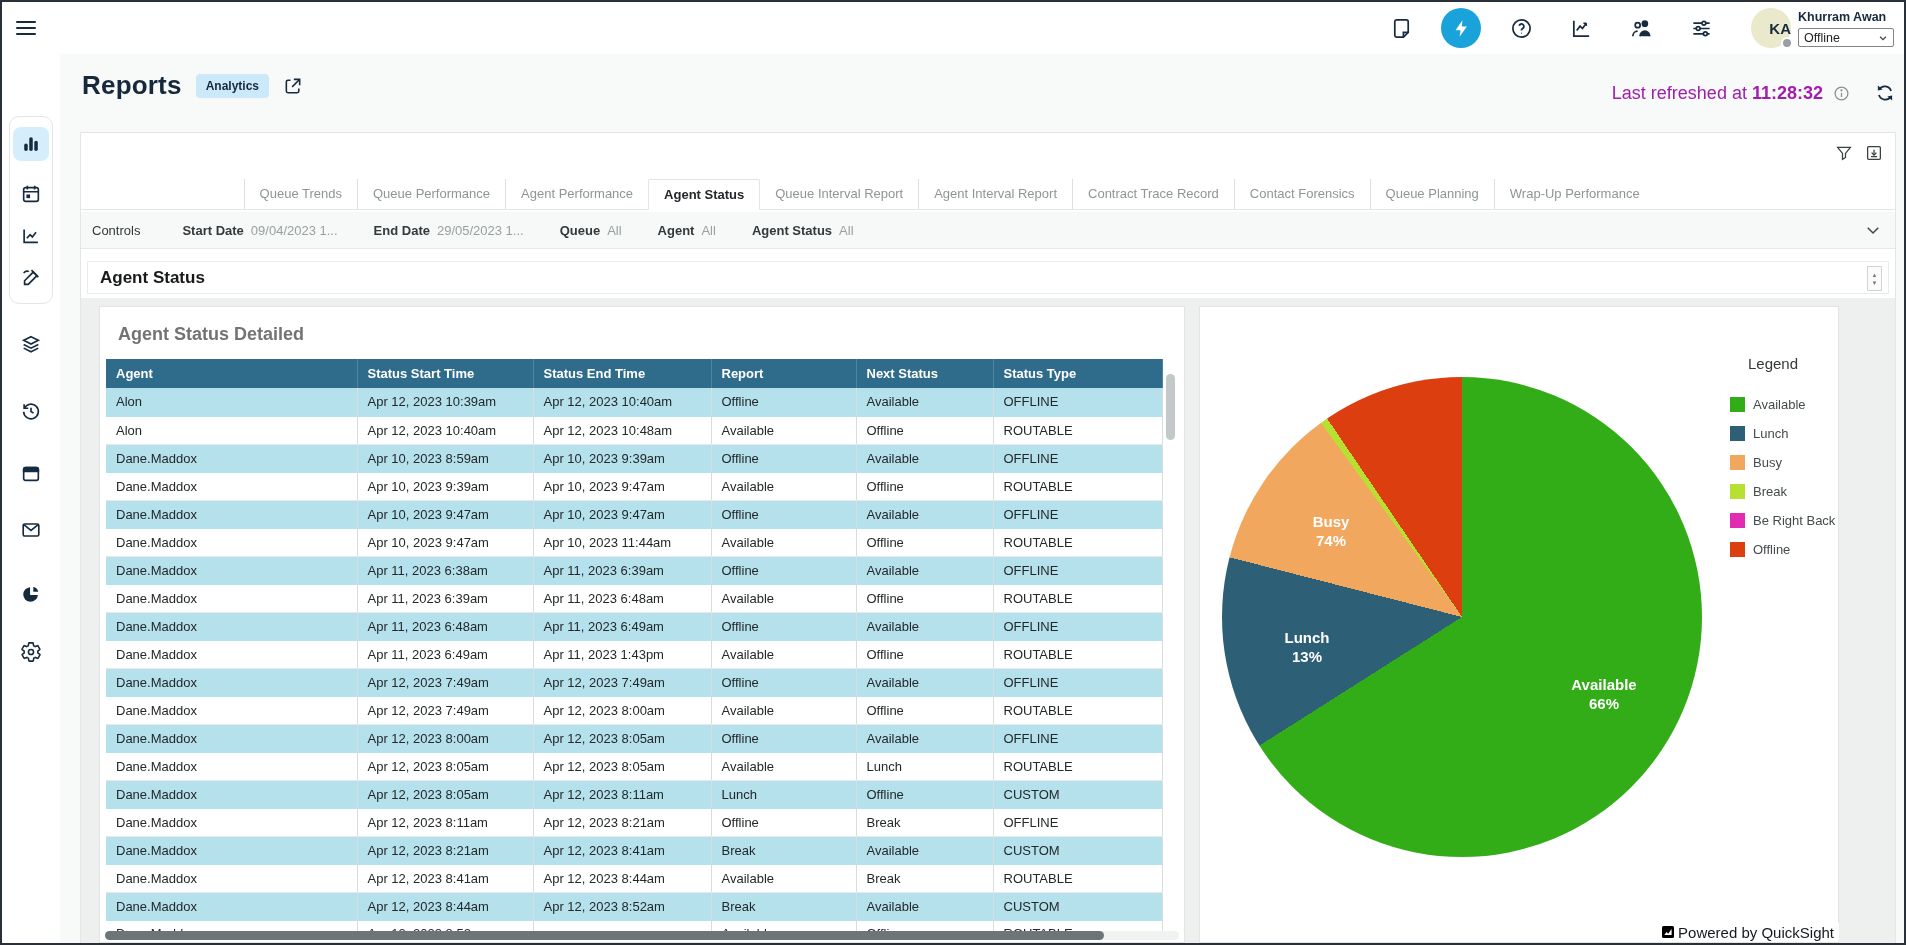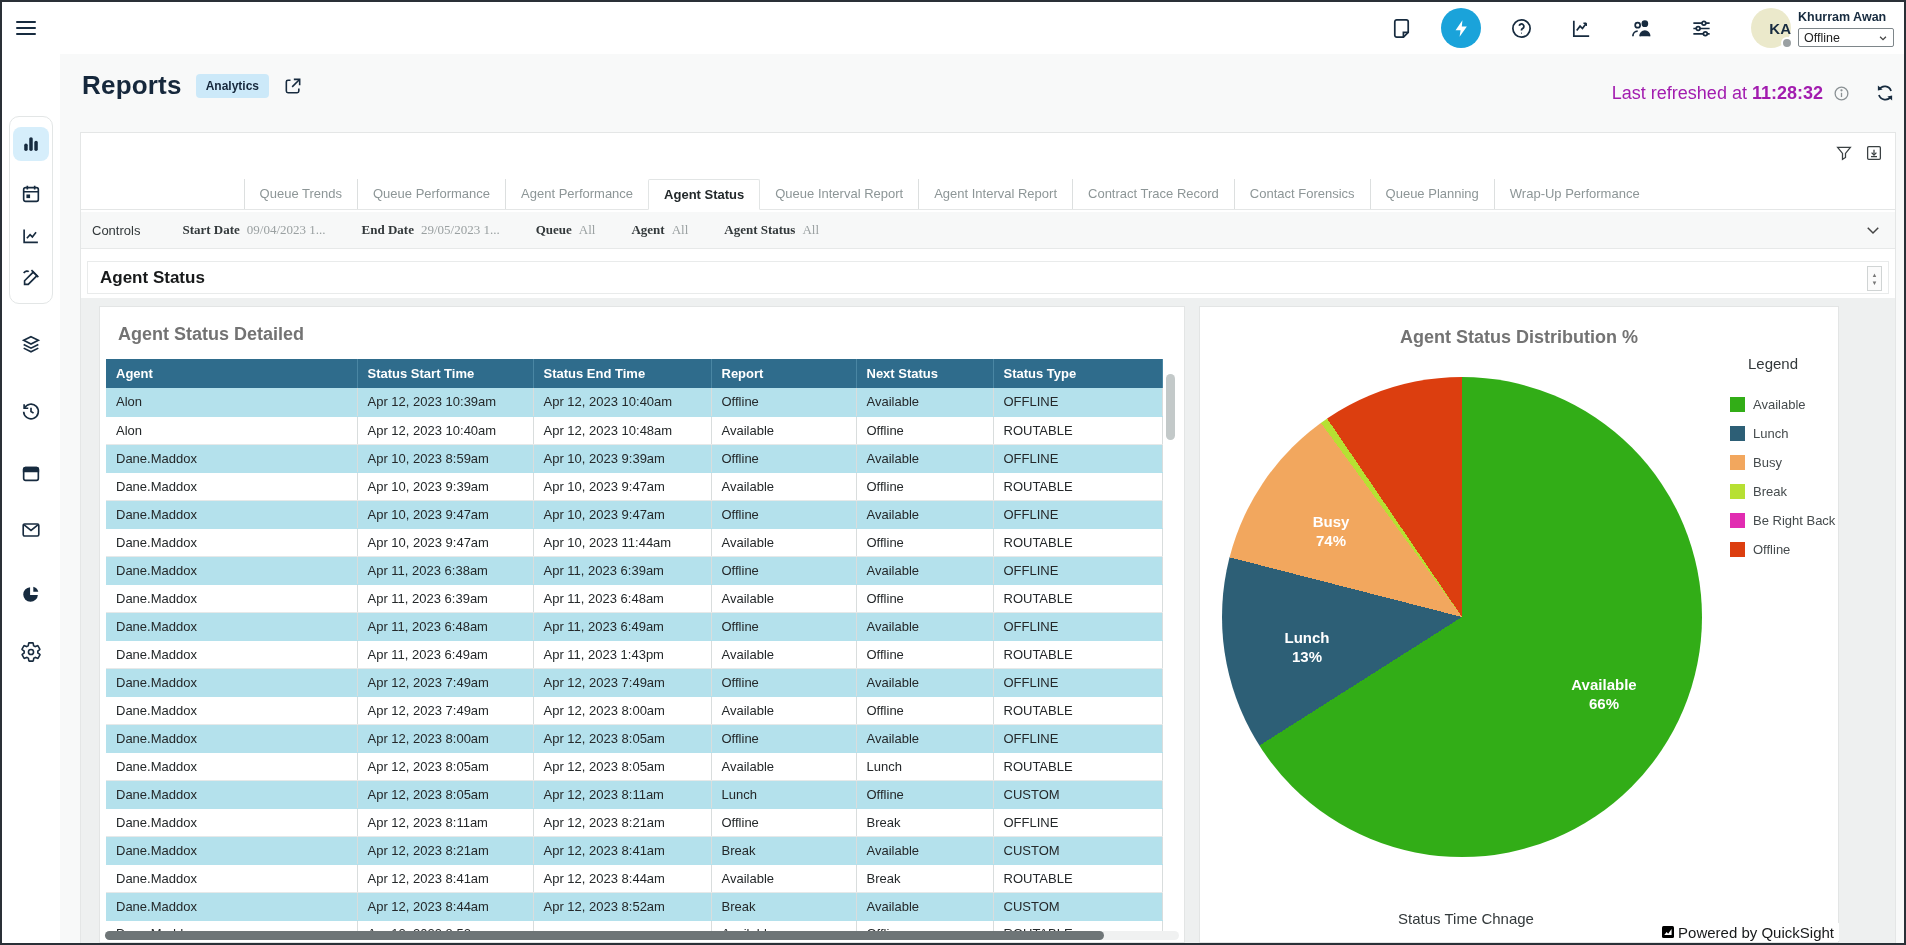--- a/index.html
+++ b/index.html
@@ -49,21 +49,21 @@
   .panel-toolbar .pt-icon { width:18px; height:18px; cursor:pointer; }
 
   .tabs { position:absolute; left:0; right:0; top:46px; height:31px; display:flex; align-items:stretch; padding-left:17px; border-bottom:1px solid #e4e6e6; }
   .tab { font-size:13px; color:#8d9697; line-height:30px; padding:0 15px; white-space:nowrap; cursor:pointer; border-left:1px solid #dcdfdf; }
   .tab:first-child { border-left:none;margin-top:45px; }
   .tab.active { background:#fff; color:#22282a; font-weight:bold; border:1px solid #e2e5e5; border-bottom:1px solid #fff; margin-bottom:-1px; border-radius:2px 2px 0 0; }
   .tab.active + .tab { border-left:none; }
 
   .controls-row { position:absolute; left:0; right:0; top:79px; height:37px; background:#f7f8f8; border-bottom:1px solid #e7e9e9; display:flex; align-items:center; padding-left:11px; font-size:13px; }
   .controls-title { color:#33393b; margin-right:42px; }
-  .ctrl-field { display:flex; align-items:center; margin-right:36px; cursor:pointer;font-family:Liberation Serif, serif; }
+  .ctrl-field { display:flex; align-items:center; margin-right:36px; cursor:pointer; }
   .ctrl-field .cl { font-weight:bold; color:#33393b; margin-right:7px; white-space:nowrap; }
   .ctrl-field .cv { color:#9aa0a1; white-space:nowrap; }
   .controls-chevron { position:absolute; right:13px; top:9px; width:18px; height:18px; color:#444; cursor:pointer; }
 
   .sheet-titlebar { position:absolute; left:6px; right:6px; top:128px; height:33px; background:#fff; border:1px solid #e9ebeb; }
   .sheet-title { font-size:17px; font-weight:bold; color:#17191a; line-height:31px; padding-left:12px; }
   .spinner { position:absolute; right:6px; top:4px; width:15px; height:25px; border:1px solid #d0d4d4; background:#fbfbfb; display:flex; flex-direction:column; align-items:center; justify-content:center; gap:2px; }
   .spinner span { font-size:6px; color:#777; line-height:6px; cursor:pointer; }
 
   .sheet { position:absolute; left:0; right:0; top:165px; bottom:0; background:#eef0f0; }
@@ -531,21 +531,20 @@
                 </tr>
               </tbody>
           </table>
           <div class="v-scroll"></div>
           <div class="h-scroll">
               <div class="thumb"></div>
             </div>
         </div>
 
         <div class="card chart-card">
-          <div class="card-title">Agent Status Distribution %</div>
           <div class="pie" id="pie" style="background: conic-gradient(rgb(50, 173, 23) 0deg, rgb(50, 173, 23) 237.6deg, rgb(45, 95, 118) 237.6deg, rgb(45, 95, 118) 284.4deg, rgb(242, 167, 94) 284.4deg, rgb(242, 167, 94) 324deg, rgb(183, 224, 51) 324deg, rgb(183, 224, 51) 325.8deg, rgb(220, 62, 15) 325.8deg, rgb(220, 62, 15) 360deg);"></div>
           <div id="pie-labels">
               <div class="pie-label" style="left: 404px; top: 387px;">
                 <div>Available</div>
                 <div>66%</div>
               </div>
               <div class="pie-label" style="left: 107px; top: 340px;">
                 <div>Lunch</div>
                 <div>13%</div>
               </div>
@@ -576,21 +575,20 @@
                 <div class="legend-item">
                   <span class="legend-swatch" style="background: rgb(225, 44, 177);"></span>
                   <span class="legend-label">Be Right Back</span>
                 </div>
                 <div class="legend-item">
                   <span class="legend-swatch" style="background: rgb(220, 62, 15);"></span>
                   <span class="legend-label">Offline</span>
                 </div>
               </div>
           </div>
-          <div class="next-title">Status Time Chnage</div>
         </div>
 
         <div class="qs-badge">
           <svg viewBox="0 0 16 16">
               <rect x="0" y="0" width="16" height="16" rx="2" fill="#000"></rect>
               <path d="M3 12 6.2 8l2 2.2L12.8 4v8z" fill="#fff"></path>
             </svg>
           <span>Powered by QuickSight</span>
         </div>
 

